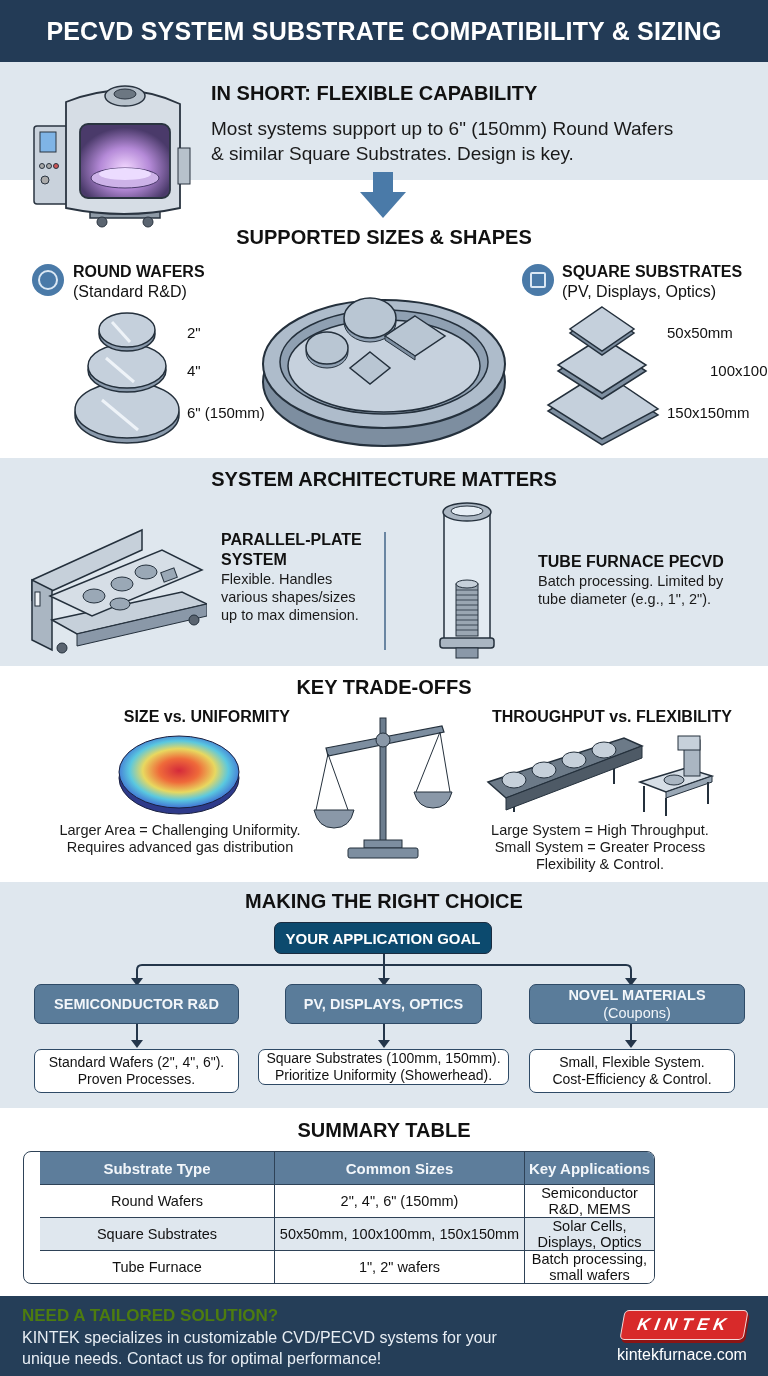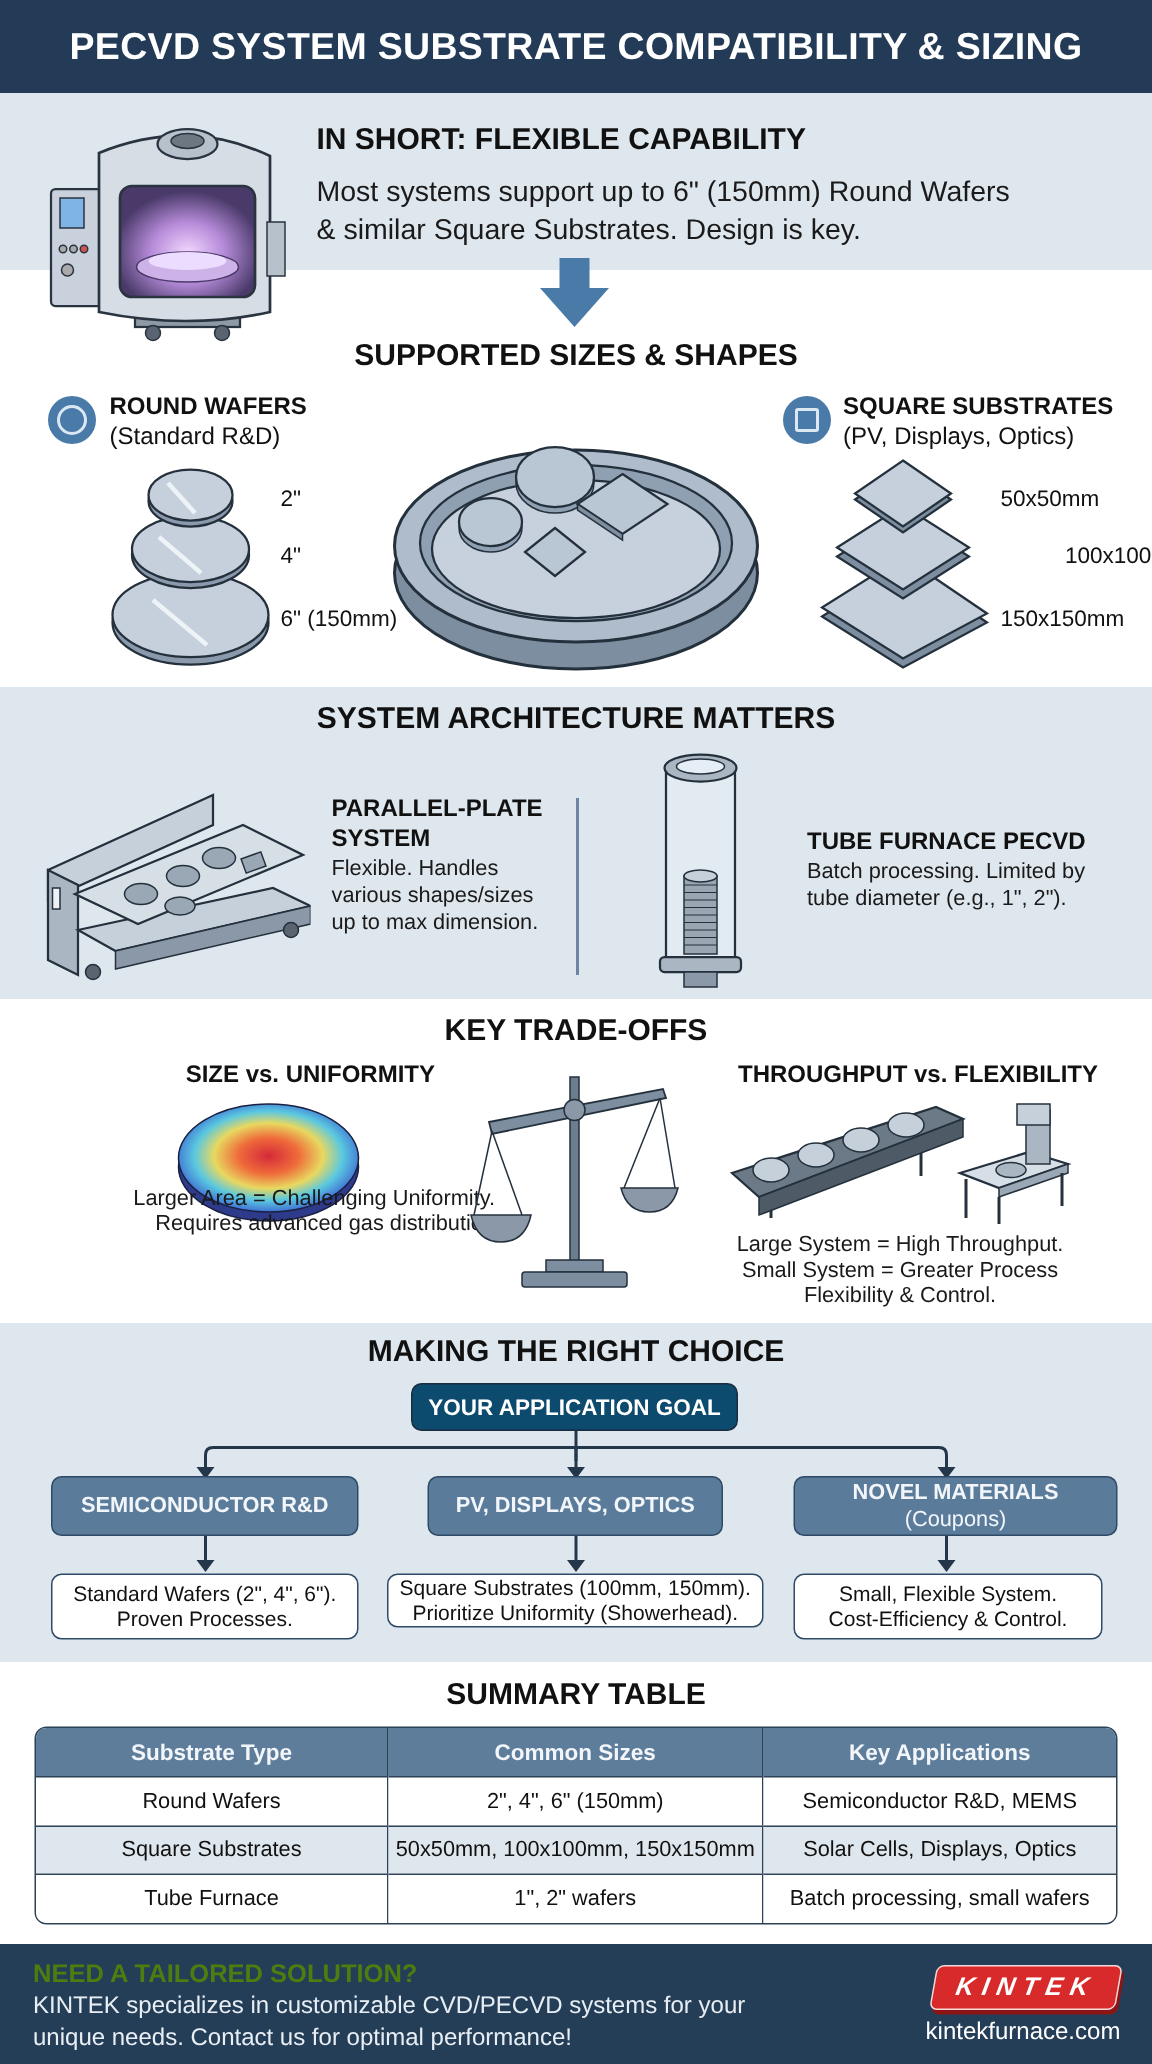--- a/index.html
+++ b/index.html
@@ -48,21 +48,21 @@
   
   .to-head { font-size: 16px; font-weight: bold; color: #111; text-align: right; }
   .to-body { font-size: 14.5px; color: #1a1a1a; line-height: 17px; text-align: center; }
 
   
   .goal-box { left: 274px; top: 922px; width: 218px; height: 32px; background: #0c4a6e; border-radius: 7px; color: #fff; font-size: 15px; font-weight: bold; display: flex; align-items: center; justify-content: center; border: 1.5px solid #1a2c40; }
   .app-box { background: #5a7c9a; border: 1.5px solid #2e4a66; border-radius: 7px; color: #f2f6fa; font-size: 14.5px; font-weight: bold; display: flex; flex-direction: column; align-items: center; justify-content: center; text-align: center; line-height: 18px; }
   .res-box { background: #ffffff; border: 1.5px solid #2e4a66; border-radius: 7px; font-size: 14px; color: #111; display: flex; flex-direction: column; align-items: center; justify-content: center; text-align: center; line-height: 17px; }
 
   
-  .sum-table { left: 23px; top: 1151px; width: 722px; border-collapse: separate; border-spacing: 0; border: 1.5px solid #2e4257; border-radius: 8px; overflow: hidden; }
+  .sum-table { left: 23px; top: 1151px; width: 632px; border-collapse: separate; border-spacing: 0; border: 1.5px solid #2e4257; border-radius: 8px; overflow: hidden; padding-left: 16px; }
   .sum-table th { background: #5d7d9b; color: #f2f6fa; font-size: 15px; font-weight: bold; height: 32px; border-right: 1.5px solid #2e4257; }
   .sum-table td { font-size: 14.5px; color: #111; text-align: center; height: 32.5px; border-top: 1.5px solid #2e4257; border-right: 1.5px solid #2e4257; }
   .sum-table th:last-child, .sum-table td:last-child { border-right: none; }
   .sum-table tr.alt td { background: #dfe7ee; }
   .sum-table tr.plain td { background: #ffffff; }
 
   
   .foot-title { left: 22px; top: 1306px; font-size: 17px; font-weight: bold; color: #4d7c0f; }
   .foot-body { left: 22px; top: 1327px; font-size: 16px; color: #e8eef4; line-height: 21px; width: 560px; }
   .kintek-logo { left: 622px; top: 1310px; width: 124px; height: 30px; background: #d82a2a; border-radius: 5px; transform: skewX(-10deg); display: flex; align-items: center; justify-content: center; color: #fff; font-size: 17px; font-weight: bold; font-style: italic; letter-spacing: 5px; box-shadow: 2px 3px 0 #8c1414; border: 1.5px solid #f3d9d9; }
@@ -240,21 +240,21 @@
       <stop offset="0%" stop-color="#d42a3a"></stop>
       <stop offset="30%" stop-color="#ef6a3a"></stop>
       <stop offset="55%" stop-color="#e8d860"></stop>
       <stop offset="75%" stop-color="#5ac8e0"></stop>
       <stop offset="100%" stop-color="#3a5ad0"></stop>
     </radialGradient>
   </defs>
   <ellipse cx="63" cy="46" rx="60" ry="36" fill="#2e3a8a" stroke="#1a2040"></ellipse>
   <ellipse cx="63" cy="40" rx="60" ry="36" fill="url(#heat)" stroke="#1a2040" stroke-width="1"></ellipse>
 </svg>
-<div class="abs to-body" style="left:30px;top:791px;width:300px;text-align:right;">
+<div class="abs to-body" style="left:30px;top:822px;width:300px;">
   <div>Larger Area = Challenging Uniformity.</div>
   <div>Requires advanced gas distribution</div>
 </div>
 
 <svg class="abs" style="left:312px;top:712px;" width="142" height="150" viewBox="0 0 142 150">
   <rect x="68" y="6" width="6" height="126" fill="#6c7d8e" stroke="#24303c"></rect>
   <polygon points="14,36 130,14 132,20 16,44" fill="#7d8ea0" stroke="#24303c" stroke-width="1.2"></polygon>
   <circle cx="71" cy="28" r="7" fill="#8a98a8" stroke="#24303c"></circle>
   <line x1="16" y1="42" x2="4" y2="98" stroke="#24303c"></line>
     <line x1="16" y1="42" x2="36" y2="98" stroke="#24303c"></line>

